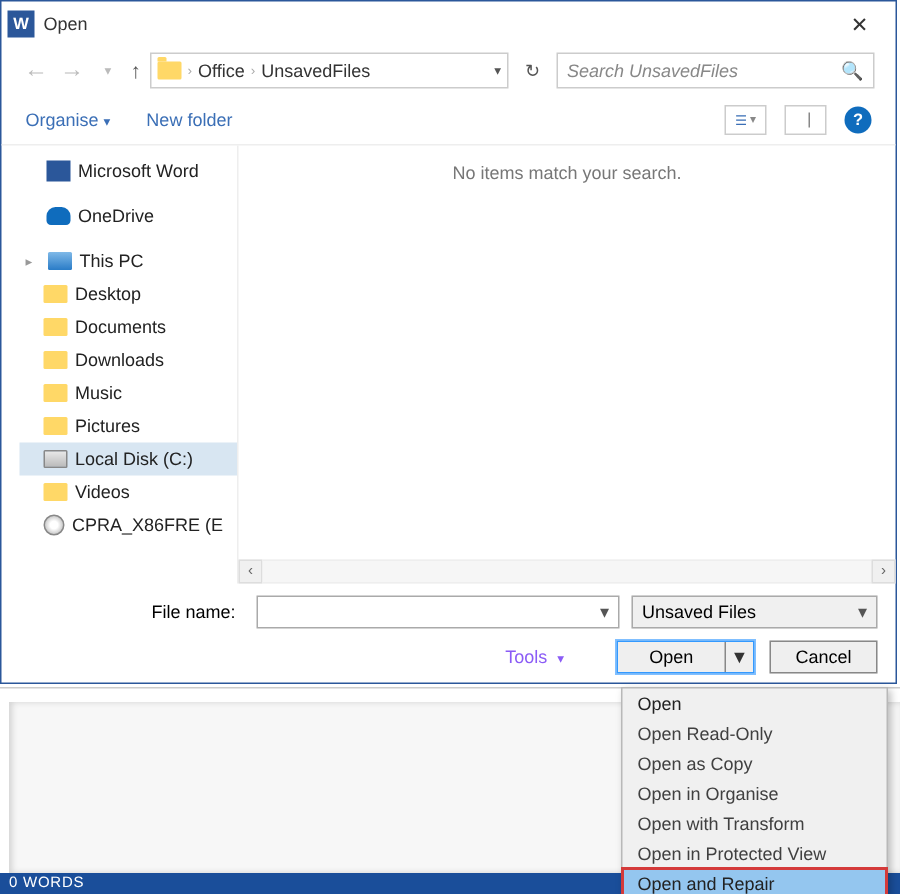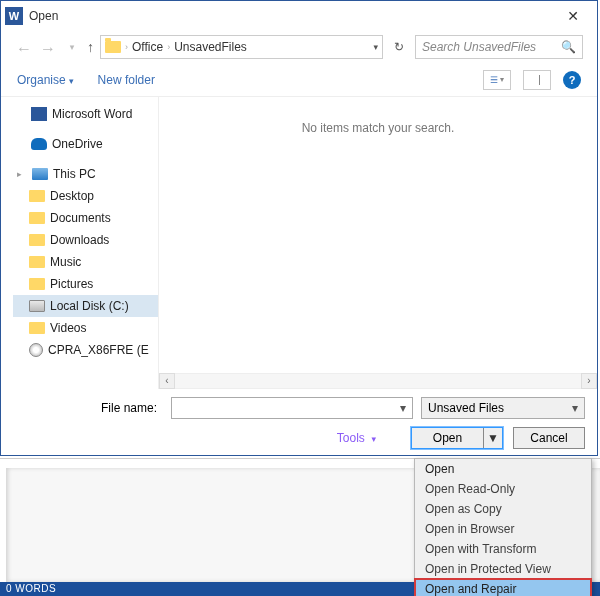--- a/index.html
+++ b/index.html
@@ -12,21 +12,21 @@
 .nav{height:32px;display:flex;align-items:center;gap:6px;padding:0 14px;}
 .navarrow{color:#bbb;font-size:16px;width:18px;text-align:center;}
 .uparrow{color:#555;font-size:14px;}
 .addrbox{flex:1;height:24px;border:1px solid #ccc;display:flex;align-items:center;padding:0 4px;gap:4px;}
 .foldericon{width:16px;height:12px;background:#ffd867;border-radius:1px;position:relative;}
 .foldericon:before{content:"";position:absolute;top:-3px;left:0;width:6px;height:3px;background:#ffd867;border-radius:1px 1px 0 0;}
 .crumb{color:#333;font-size:12px;}
 .sep{color:#aaa;font-size:9px;}
 .addrdrop{color:#555;font-size:9px;margin-left:auto;}
 .refresh{width:20px;color:#555;text-align:center;}
-.searchbox{width:168px;height:24px;border:1px solid #ccc;display:flex;align-items:center;padding:0 6px;color:#888;}
+.searchbox{width:212px;height:24px;border:1px solid #ccc;display:flex;align-items:center;padding:0 6px;color:#888;}
 .searchbox span:first-child{flex:1;font-style:italic;}
 .toolbar{height:34px;display:flex;align-items:center;padding:0 16px;gap:24px;border-bottom:1px solid #eee;}
 .toolbar .tb{color:#3b6fb6;}
 .toolbar .right{margin-left:auto;display:flex;gap:12px;align-items:center;}
 .viewicon{width:28px;height:20px;border:1px solid #ccc;display:flex;align-items:center;justify-content:center;}
 .helpicon{width:18px;height:18px;border-radius:50%;background:#0f6cbd;color:#fff;display:flex;align-items:center;justify-content:center;font-weight:bold;font-size:11px;}
 .body{display:flex;height:292px;}
 .tree{width:158px;border-right:1px solid #eee;overflow:auto;padding-top:6px;}
 .tnode{height:22px;display:flex;align-items:center;gap:5px;padding-left:18px;color:#222;margin-left:12px;}
 .tnode.indent{padding-left:16px;}
@@ -37,21 +37,21 @@
 .ti-pc{width:16px;height:12px;background:linear-gradient(#7fb9e8,#2a7cc7);border-radius:1px;}
 .ti-folder{width:16px;height:12px;background:#ffd867;border-radius:1px;}
 .ti-drive{width:16px;height:12px;background:linear-gradient(#e8e8e8,#bbb);border:1px solid #888;border-radius:1px;}
 .ti-disc{width:14px;height:14px;border-radius:50%;background:radial-gradient(circle,#fff 30%,#ccc 70%);border:1px solid #888;}
 .list{flex:1;position:relative;}
 .listhdr{height:28px;border-bottom:1px solid #eee;display:flex;align-items:center;color:#555;}
 .listhdr .c1{width:250px;padding-left:20px;}
 .listhdr .sarrow{color:#aaa;font-size:10px;}
 .listhdr .c2{width:100px;}
 .listhdr .c3{width:60px;}
-.empty{text-align:center;color:#777;margin-top:24px;}
+.empty{text-align:center;color:#777;margin-top:11px;}
 .hscroll{position:absolute;bottom:0;left:0;right:0;height:16px;display:flex;align-items:center;}
 .hscroll .arrow{width:16px;height:16px;background:#f0f0f0;border:1px solid #ddd;color:#666;text-align:center;font-size:10px;line-height:14px;}
 .hscroll .track{flex:1;height:16px;background:#f6f6f6;border-top:1px solid #eee;border-bottom:1px solid #eee;}
 .bottom{padding:8px 12px 8px 0;}
 .row1{display:flex;align-items:center;gap:8px;margin-bottom:8px;}
 .row1 .lbl{width:162px;text-align:right;padding-right:6px;}
 .fcombo{flex:1;height:22px;border:1px solid #aaa;position:relative;}
 .fcombo:after{content:"▾";position:absolute;right:6px;top:3px;color:#555;}
 .filter{width:164px;height:22px;border:1px solid #aaa;background:#f0f0f0;display:flex;align-items:center;padding:0 6px;position:relative;}
 .filter:after{content:"▾";position:absolute;right:6px;color:#555;}
@@ -198,17 +198,17 @@
       </div>
       <button class="btn cancel">Cancel</button>
     </div>
   </div>
 </div>
 
 <div class="menu" id="menu">
     <div class="mi enabled">Open</div>
     <div class="mi">Open Read-Only</div>
     <div class="mi">Open as Copy</div>
-    <div class="mi">Open in Browser</div>
+    <div class="mi">Open in Organise</div>
     <div class="mi">Open with Transform</div>
     <div class="mi">Open in Protected View</div>
     <div class="mi enabled selected">Open and Repair</div>
   </div>
 
 </body></html>

